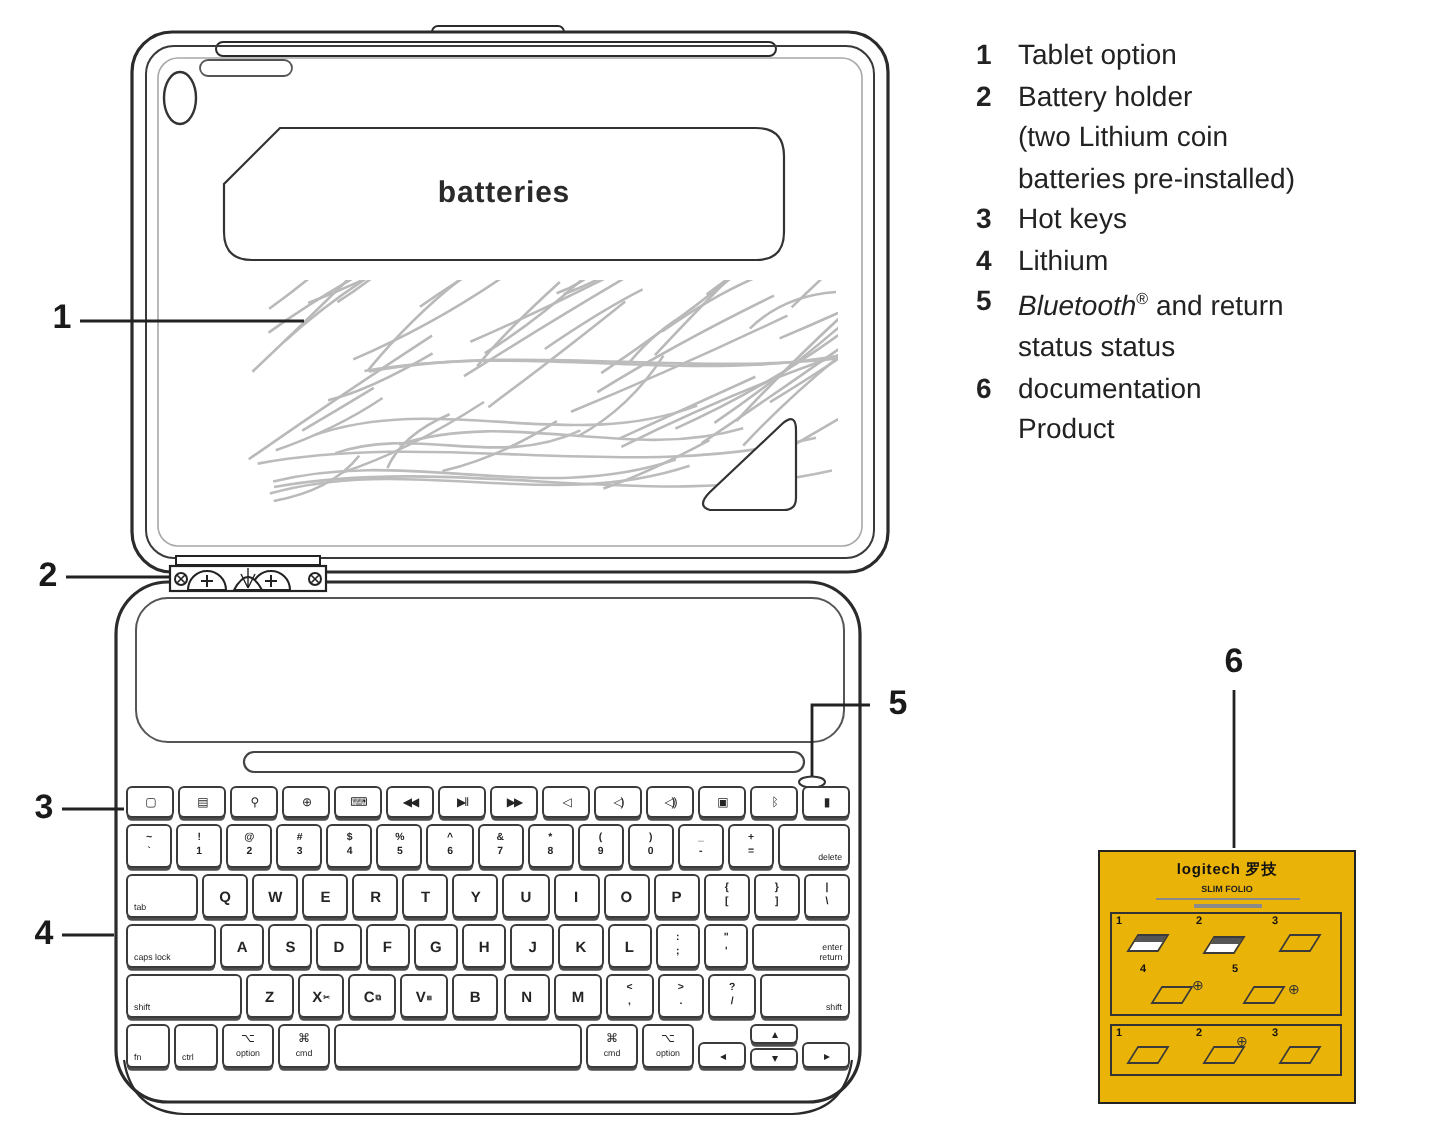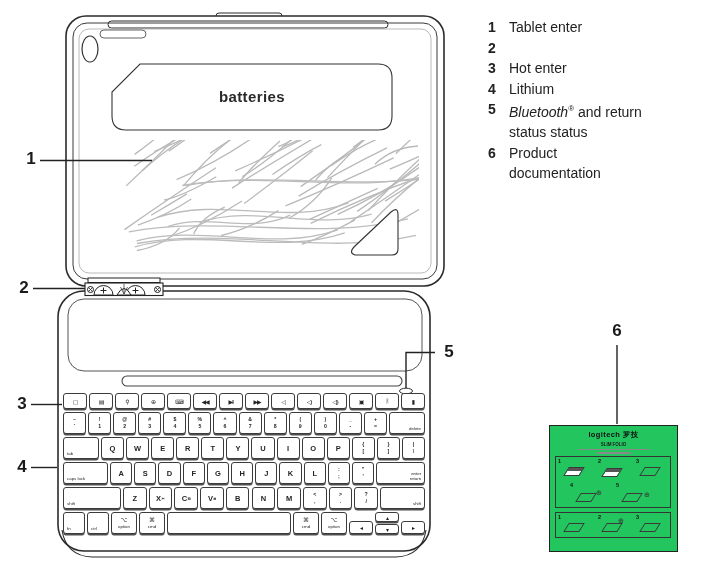--- a/index.html
+++ b/index.html
@@ -27,21 +27,21 @@
   .key .lab{position:absolute;font-size:4.4px;line-height:1.15;}
   .key .bl{left:3px;bottom:2px;text-align:left;}
   .key .br{right:3px;bottom:2px;text-align:right;}
   .key .wrap{width:20px;white-space:normal;}
   .key .stack{display:flex;flex-direction:column;align-items:center;justify-content:center;height:100%;line-height:1.2;}
   .key .micon{font-size:6px;}
   .key .mlab{font-size:4.4px;}
   .key .hot{font-size:6px;letter-spacing:-1px;}
   
   .doc-card{position:absolute;left:549px;top:425px;width:129px;height:127px;border:1.2px solid #222;
-            background:#22c55e;box-sizing:border-box;}
+            background:#eab308;box-sizing:border-box;}
   .doc-brand{margin-top:4px;text-align:center;font-size:7.5px;font-weight:bold;letter-spacing:.4px;color:#111;}
   .doc-product{text-align:center;font-size:4.5px;font-weight:bold;color:#222;margin-top:2px;}
   .fuzz{margin:1.5px auto 0;height:1.8px;background:#8a8a8a;}
   .doc-panel{position:absolute;left:5px;width:116px;border:1px solid #333;box-sizing:border-box;}
   .step-num{position:absolute;font-size:5.5px;font-weight:bold;color:#111;}
   .mini{position:absolute;width:14px;height:7px;border:1px solid #3a3a3a;transform:skewX(-32deg);}
   .mini.dark{background:linear-gradient(180deg,#555 45%,#fff 45%);}
   .circ{position:absolute;font-size:7px;color:#333;}
 </style>
 </head>
@@ -478,50 +478,55 @@
   <span class="callout" style="left:11px;top:394px;">3</span>
   <span class="callout" style="left:11px;top:457px;">4</span>
   <span class="callout" style="left:438px;top:342px;">5</span>
   <span class="callout" style="left:606px;top:321px;">6</span>
 
   
   <div class="legend">
     <div class="legend-item">
       <span class="num">1</span>
       <div class="lines">
-          <div>Tablet enter</div>
+          <div>Tablet option</div>
         </div>
     </div>
     <div class="legend-item">
       <span class="num">2</span>
+      <div class="lines">
+        <div>Battery holder</div>
+        <div>(two Lithium coin</div>
+        <div>batteries pre-installed)</div>
+      </div>
     </div>
     <div class="legend-item">
       <span class="num">3</span>
       <div class="lines">
-          <div>Hot enter</div>
+          <div>Hot keys</div>
         </div>
     </div>
     <div class="legend-item">
       <span class="num">4</span>
       <div class="lines">
           <div>Lithium</div>
         </div>
     </div>
     <div class="legend-item">
       <span class="num">5</span>
       <div class="lines">
         <div><i>Bluetooth</i><sup>®</sup><span> and return</span></div>
         <div>status status</div>
       </div>
     </div>
     <div class="legend-item">
       <span class="num">6</span>
       <div class="lines">
+        <div>documentation</div>
         <div>Product</div>
-        <div>documentation</div>
       </div>
     </div>
   </div>
 
   
   <div class="doc-card">
     <div class="doc-brand">logitech 罗技</div>
     <div class="doc-product">SLIM FOLIO</div>
     <div class="fuzz" style="width:72px;"></div>
     <div class="fuzz" style="width:34px;"></div>

